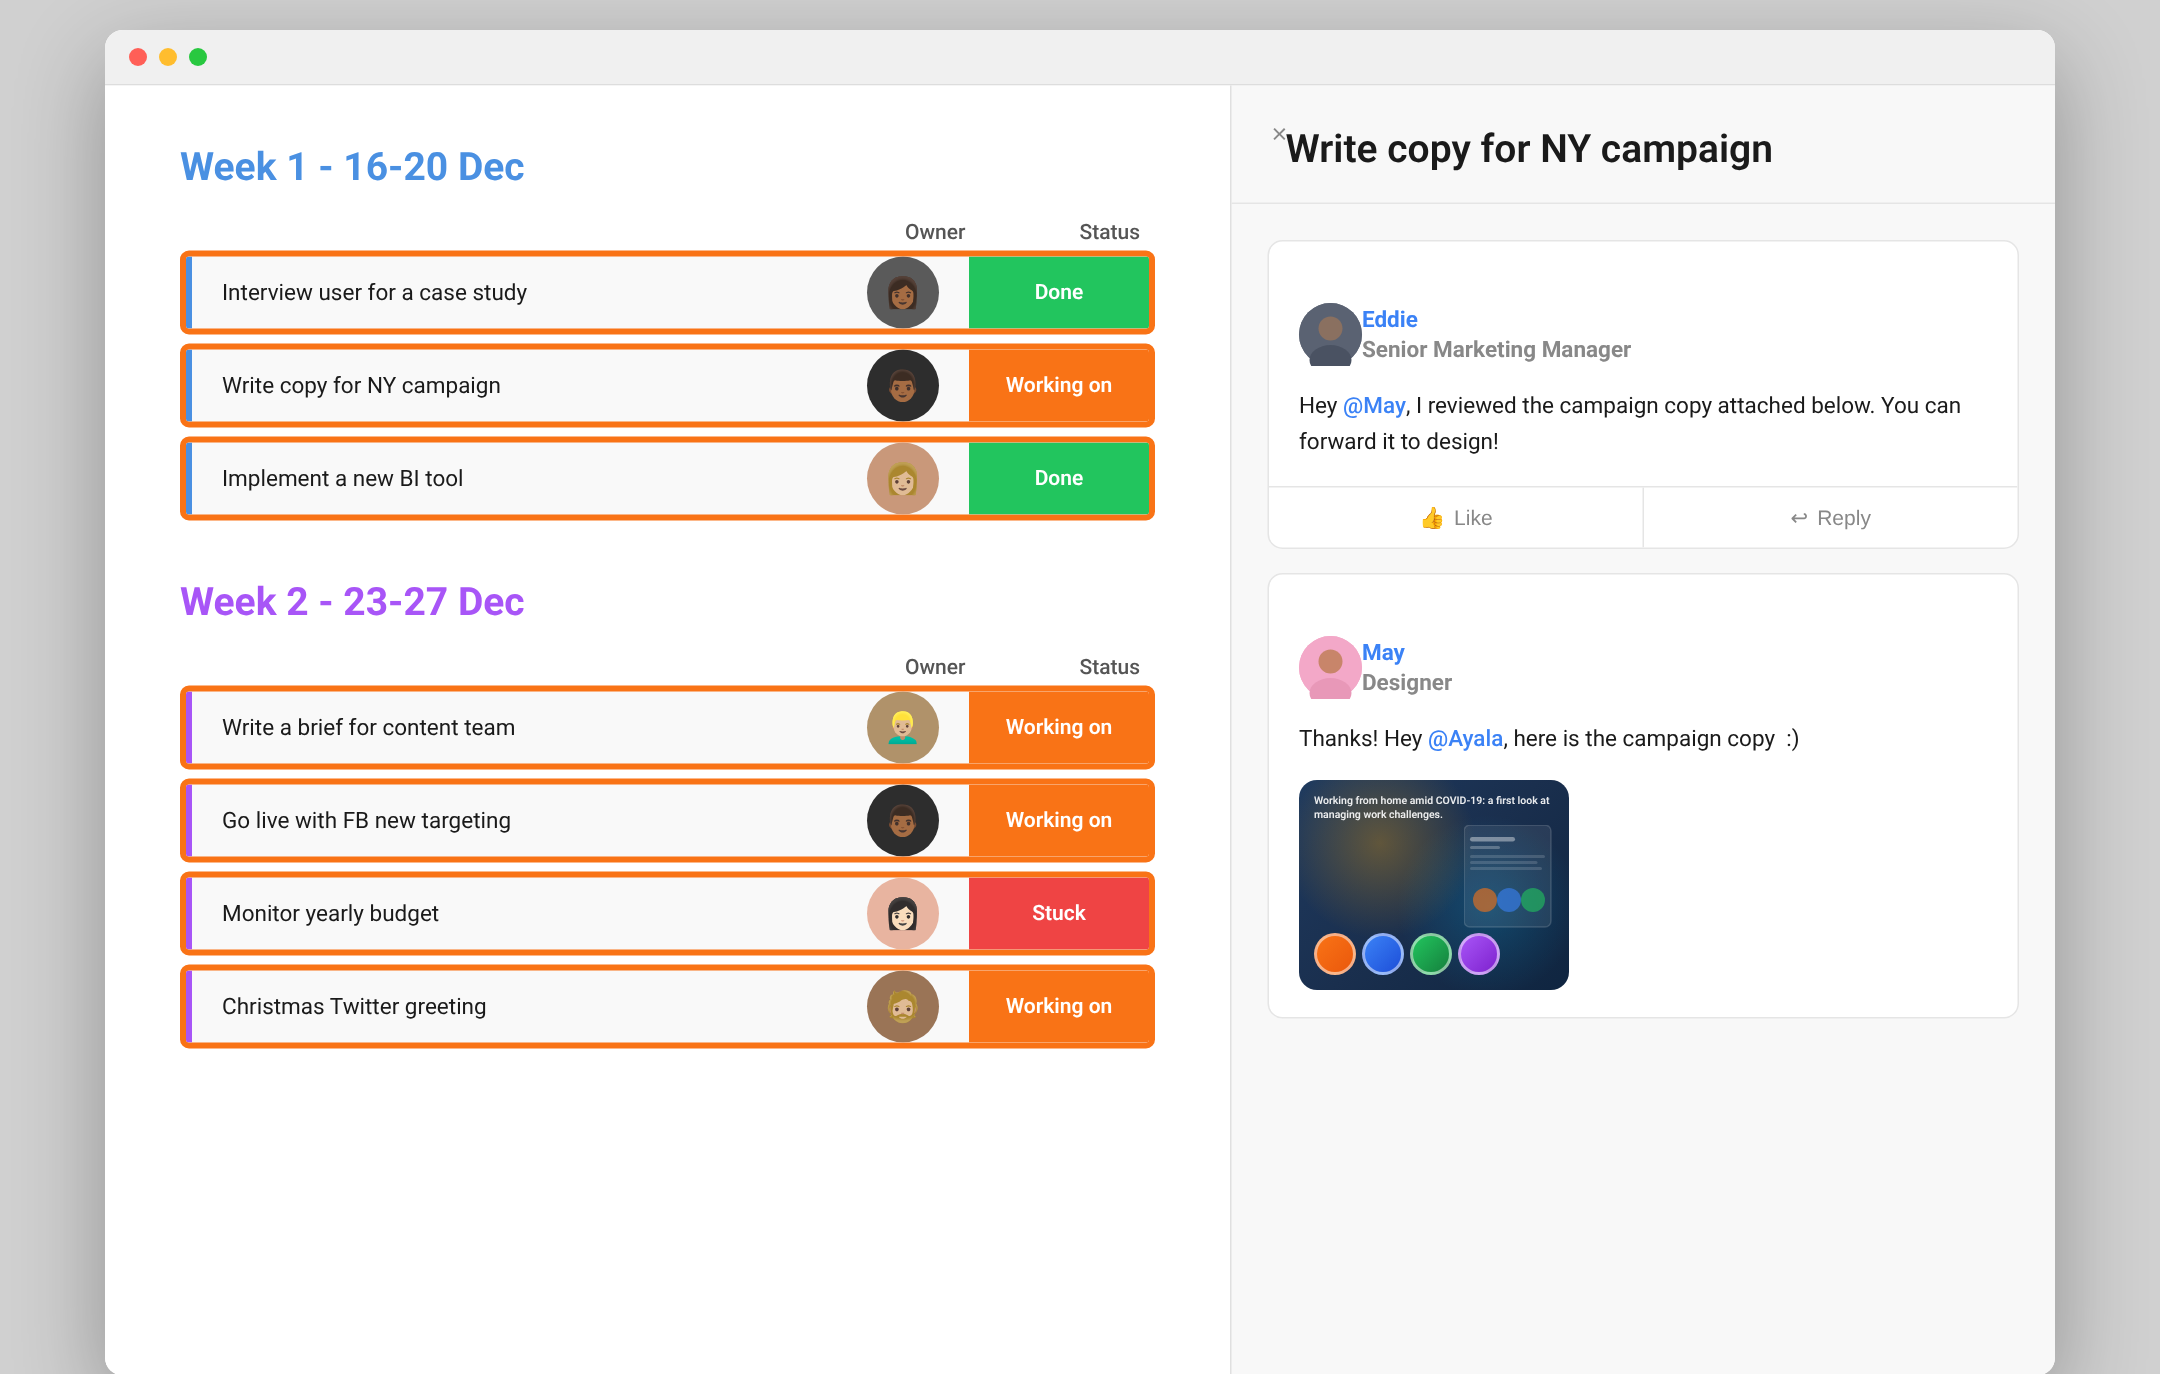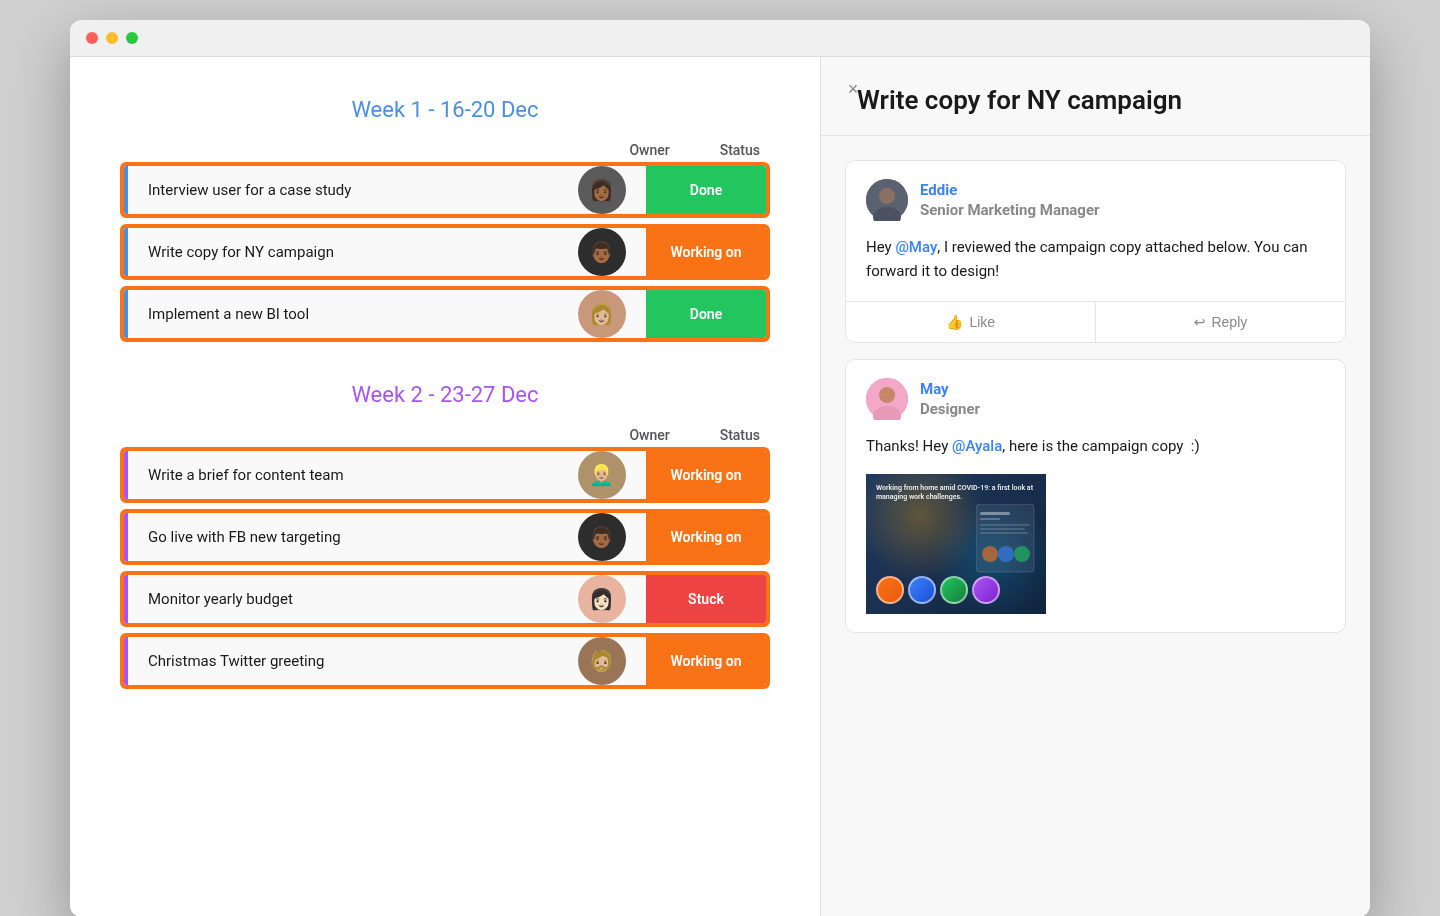--- a/index.html
+++ b/index.html
@@ -50,37 +50,36 @@
     .page-title {
       font-size: 38px;
       font-weight: 800;
       color: #1a1a1a;
       margin-bottom: 40px;
     }
     .week-section {
       margin-bottom: 40px;
     }
     .week-heading {
-      font-size: 22px;
-      font-weight: 400;
+      font-size: 26px;
+      font-weight: 700;
       margin-bottom: 20px;
-      text-align: center;
     }
     .week-1-heading { color: #4a90e2; }
     .week-2-heading { color: #a855f7; }
     .table-header {
       display: flex;
       justify-content: flex-end;
       padding-right: 0;
       margin-bottom: 4px;
       color: #555;
       font-size: 14px;
       font-weight: 500;
     }
-    .table-header-owner { margin-right: 50px; }
+    .table-header-owner { margin-right: 76px; }
     .table-header-status { margin-right: 10px; }
     .task-row {
       display: flex;
       align-items: center;
       background: #f9f9f9;
       border-radius: 6px;
       margin-bottom: 6px;
       overflow: hidden;
       height: 56px;
       border: 4px solid #f97316;
@@ -173,22 +172,22 @@
       border-radius: 10px;
       border: 1px solid #e5e5e5;
       overflow: hidden;
     }
     .comment-body {
       padding: 18px 20px;
     }
     .comment-header {
       display: flex;
       align-items: center;
-      gap: 12px;
       margin-bottom: 14px;
+      margin-top: 23px;
     }
     .comment-avatar {
       width: 42px;
       height: 42px;
       border-radius: 50%;
       display: flex;
       align-items: center;
       justify-content: center;
       font-size: 16px;
       font-weight: 700;
@@ -234,21 +233,21 @@
       gap: 6px;
       transition: background 0.15s;
     }
     .action-btn:first-child {
       border-right: 1px solid #e5e5e5;
     }
     .comment-image {
       margin-top: 16px;
       width: 180px;
       height: 140px;
-      border-radius: 0;
+      border-radius: 12px;
       background: linear-gradient(135deg, #1e3a5f 0%, #1a2f4e 50%, #0f2540 100%);
       display: flex;
       align-items: flex-end;
       justify-content: flex-end;
       overflow: hidden;
       position: relative;
     }
     .image-decoration {
       position: absolute;
       inset: 0;

